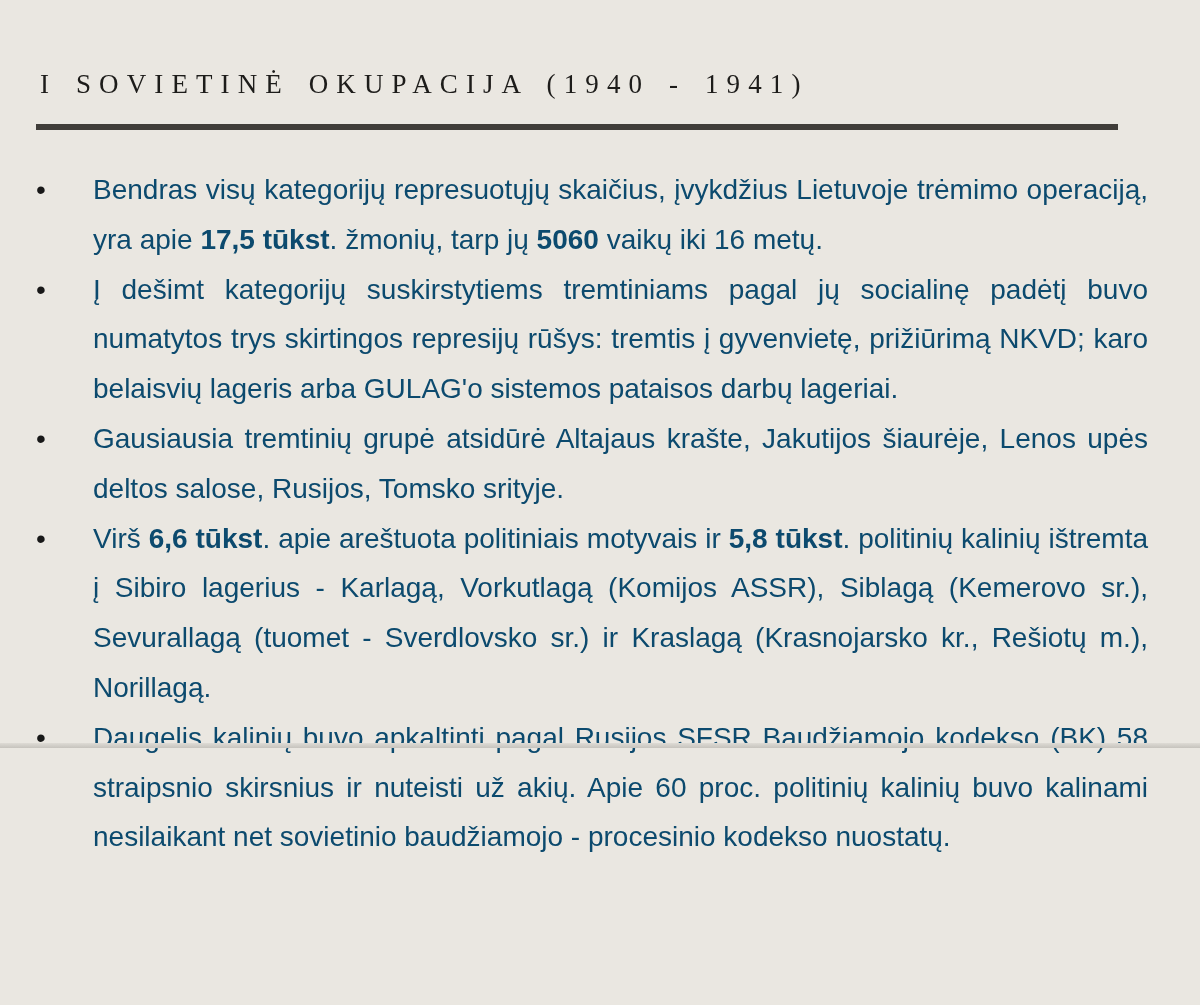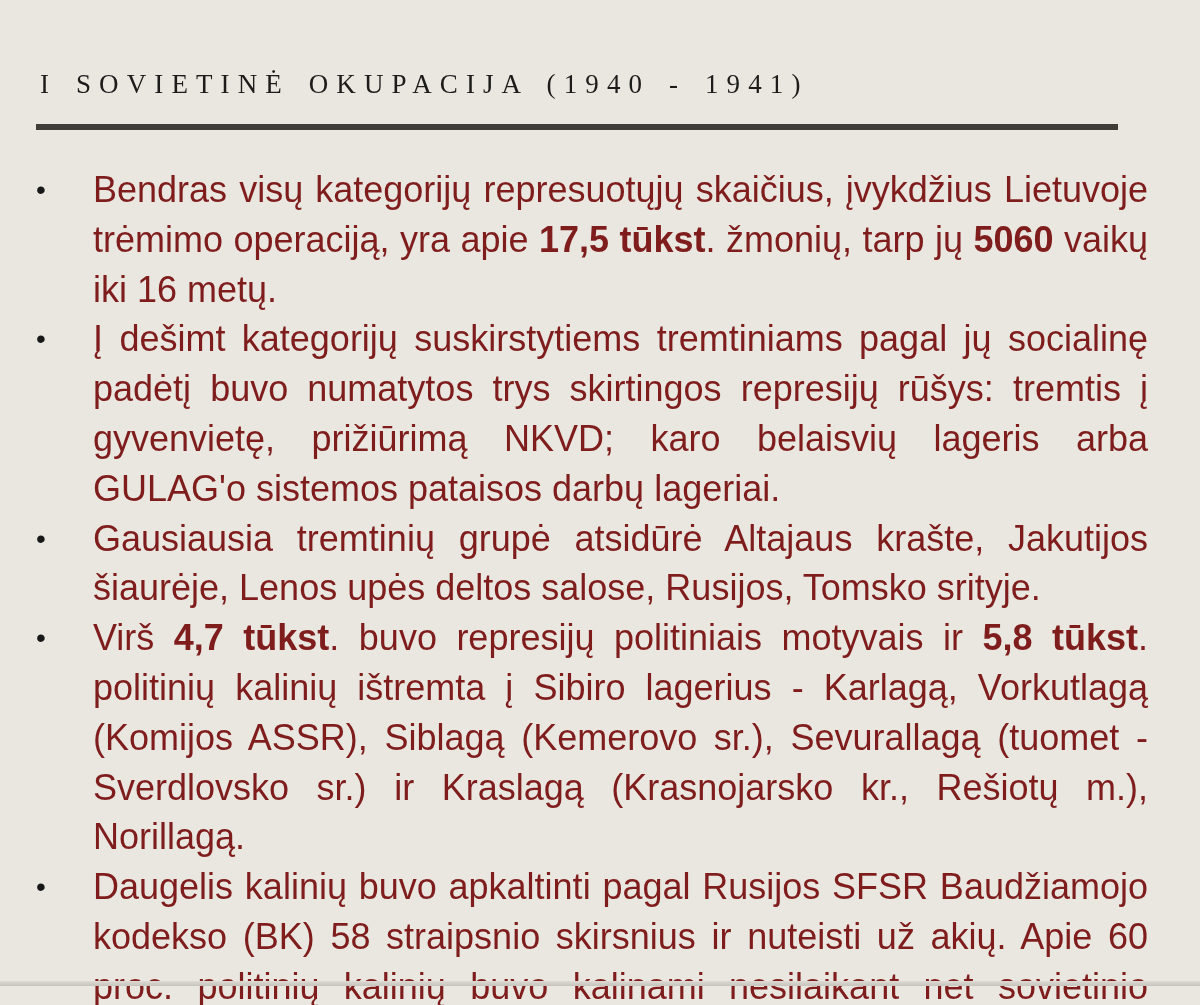--- a/index.html
+++ b/index.html
@@ -10,21 +10,21 @@
     width: 1200px;
     height: 1005px;
     background: #eae7e1;
     font-family: "Liberation Sans", sans-serif;
     color: #181818;
     overflow: hidden;
   }
   .page {
     position: relative;
     width: 1200px;
-    height: 986px;
+    height: 748px;
     background: #eae7e1;
   }
   .page-title {
     position: absolute;
     left: 40px;
     top: 70px;
     margin: 0;
     font-family: "Liberation Serif", serif;
     font-weight: 400;
     font-size: 27px;
@@ -59,24 +59,24 @@
     flex: 0 0 93px;
     box-sizing: border-box;
     padding-left: 36px;
     font-size: 28px;
     line-height: 49.8px;
     color: #181818;
   }
   .bullet-text {
     flex: 1;
     margin: 0;
-    font-size: 36px;
+    font-size: 28px;
     line-height: 49.8px;
     text-align: justify;
-    color: #7f1d1d;
+    color: #0c4a6e;
   }
   .bullet-text b {
     font-weight: 700;
   }
   .bottom-edge {
     position: absolute;
     left: 0;
     bottom: 0;
     width: 100%;
     height: 5px;
@@ -97,21 +97,21 @@
       <li>
         <span class="marker">•</span>
         <p class="bullet-text"><span>Į dešimt kategorijų suskirstytiems tremtiniams pagal jų socialinę padėtį buvo numatytos trys skirtingos represijų rūšys: tremtis į gyvenvietę, prižiūrimą NKVD; karo belaisvių lageris arba GULAG'o sistemos pataisos darbų lageriai.</span></p>
       </li>
       <li>
         <span class="marker">•</span>
         <p class="bullet-text"><span>Gausiausia tremtinių grupė atsidūrė Altajaus krašte, Jakutijos šiaurėje, Lenos upės deltos salose, Rusijos, Tomsko srityje.</span></p>
       </li>
       <li>
         <span class="marker">•</span>
-        <p class="bullet-text"><span>Virš </span><b>4,7 tūkst</b><span>. buvo represijų politiniais motyvais ir </span><b>5,8 tūkst</b><span>. politinių kalinių ištremta į Sibiro lagerius - Karlagą, Vorkutlagą (Komijos ASSR), Siblagą (Kemerovo sr.), Sevurallagą (tuomet - Sverdlovsko sr.) ir Kraslagą (Krasnojarsko kr., Rešiotų m.), Norillagą.</span></p>
+        <p class="bullet-text"><span>Virš </span><b>6,6 tūkst</b><span>. apie areštuota politiniais motyvais ir </span><b>5,8 tūkst</b><span>. politinių kalinių ištremta į Sibiro lagerius - Karlagą, Vorkutlagą (Komijos ASSR), Siblagą (Kemerovo sr.), Sevurallagą (tuomet - Sverdlovsko sr.) ir Kraslagą (Krasnojarsko kr., Rešiotų m.), Norillagą.</span></p>
       </li>
       <li>
         <span class="marker">•</span>
         <p class="bullet-text"><span>Daugelis kalinių buvo apkaltinti pagal Rusijos SFSR Baudžiamojo kodekso (BK) 58 straipsnio skirsnius ir nuteisti už akių. Apie 60 proc. politinių kalinių buvo kalinami nesilaikant net sovietinio baudžiamojo - procesinio kodekso nuostatų.</span></p>
       </li>
     </ul>
   <div class="bottom-edge"></div>
 </div>
 
 </body></html>

